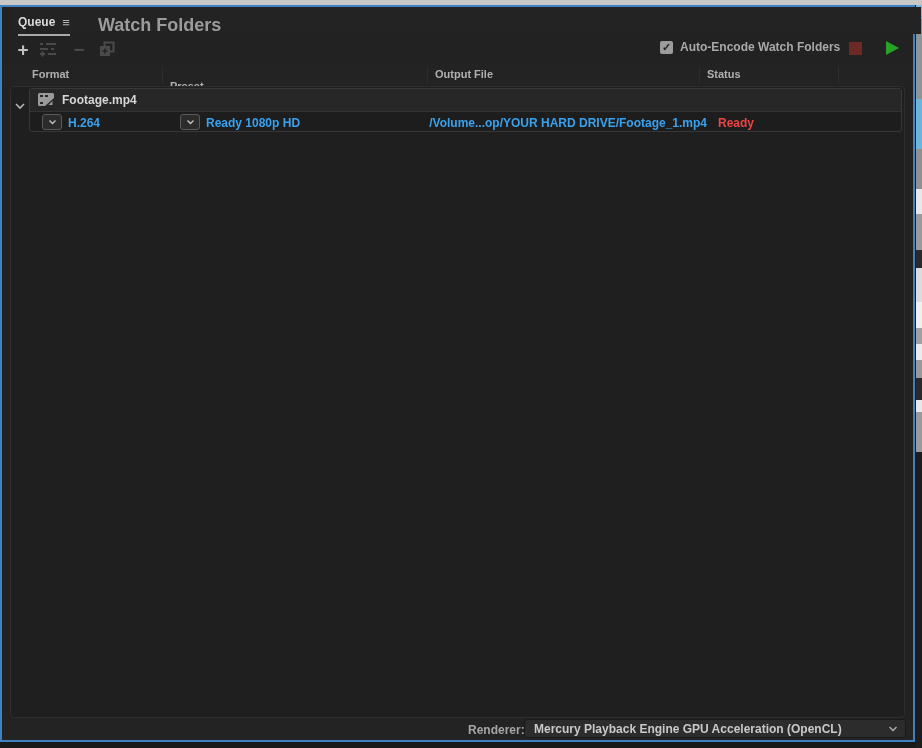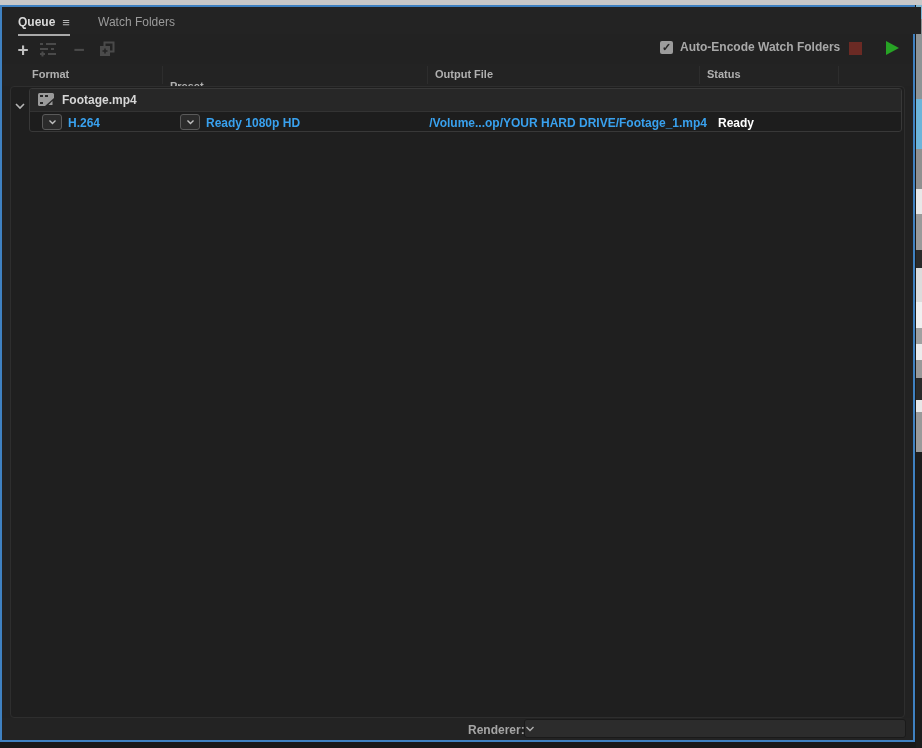--- a/index.html
+++ b/index.html
@@ -16,21 +16,21 @@
   
   .panel{position:absolute;left:0;top:5px;width:915px;height:737px;box-sizing:border-box;
          border:2px solid #3f81c1;background:#222222;}
 
   
   .tabbar{position:absolute;left:0;top:0;width:100%;height:27px;background:#232323;margin-left:8px;}
   .tab-queue{position:absolute;left:8px;top:5px;height:20px;display:flex;align-items:center;gap:7px;
              color:#dadada;font-size:12px;font-weight:700;}
   .tab-queue .underline{position:absolute;left:0;bottom:-4px;width:100%;height:2px;background:#a9a9a9;}
   .hamburger{color:#b5b5b5;font-size:13px;font-weight:400;line-height:1;}
-  .tab-watch{position:absolute;left:88px;top:8px;color:#9b9b9b;font-size:12px;font-weight:400;}
+  .tab-watch{position:absolute;left:88px;top:8px;color:#9b9b9b;font-size:18px;font-weight:700;}
 
   
   .toolbar{position:absolute;left:0;top:27px;width:100%;height:30px;}
   .tb-icon{position:absolute;top:4px;width:22px;height:22px;display:flex;align-items:center;justify-content:center;}
   .glyph-plus{color:#c0c0c0;font-size:19px;font-weight:700;line-height:1;}
   .glyph-minus{color:#4a4a4a;font-size:19px;font-weight:700;line-height:1;}
   .auto-encode{position:absolute;left:658px;top:6px;display:flex;align-items:center;gap:7px;}
   .checkbox{width:13px;height:13px;background:#9c9c9c;border-radius:2px;display:flex;
             align-items:center;justify-content:center;color:#262626;font-size:11px;font-weight:700;line-height:1;}
   .auto-encode-label{color:#a8a8a8;font-size:12px;font-weight:700;}
@@ -52,21 +52,21 @@
   .group-head{height:22px;background:#272727;border-bottom:1px solid #333333;
               display:flex;align-items:center;gap:7px;padding-left:8px;}
   .source-name{color:#d6d6d6;font-size:12px;font-weight:700;}
   .outrow{position:relative;height:21px;}
   .dd-btn{position:absolute;top:2px;width:20px;height:16px;box-sizing:border-box;border:1px solid #5a5a5a;
           border-radius:3px;background:#2b2b2b;display:flex;align-items:center;justify-content:center;}
   .dd1{left:12px;} .dd2{left:150px;}
   .blue{color:#39a1ee;font-size:12px;font-weight:700;position:absolute;top:4px;}
   .fmt{left:38px;} .preset{left:176px;}
   .outfile{left:auto;right:194px;} 
-  .status-ready{position:absolute;left:688px;top:4px;color:#ffffff;font-size:12px;font-weight:700;text-align:center;}
+  .status-ready{position:absolute;left:688px;top:4px;color:#ef4444;font-size:12px;font-weight:700;text-align:center;}
 
   
   .footer{position:absolute;left:0;top:711px;width:100%;height:22px;background:#232323;}
   .renderer-label{position:absolute;left:466px;top:5px;color:#a5a5a5;font-size:12px;font-weight:700;}
   .renderer-dd{position:absolute;left:522px;top:1px;width:382px;height:19px;box-sizing:border-box;
                background:#2c2c2c;border:1px solid #1a1a1a;border-radius:3px;
                display:flex;align-items:center;}
   .renderer-value{color:#c9c9c9;font-size:12px;font-weight:700;padding-left:9px;flex:1;
                   white-space:nowrap;overflow:hidden;}
   .renderer-chevron{margin-right:7px;display:flex;align-items:center;}
@@ -193,20 +193,21 @@
         <span class="blue preset">Ready 1080p HD</span>
         <span class="blue outfile">/Volume...op/YOUR HARD DRIVE/Footage_1.mp4</span>
         <span class="status-ready">Ready</span>
       </div>
     </div>
   </div>
 
   <div class="footer">
     <span class="renderer-label">Renderer:</span>
     <div class="renderer-dd">
+      <span class="renderer-value">Mercury Playback Engine GPU Acceleration (OpenCL)</span>
       <span class="renderer-chevron">
         <svg width="10" height="6" viewBox="0 0 10 6">
           <polyline points="1.5,1 5,4.5 8.5,1" fill="none" stroke="#b0b0b0" stroke-width="1.4"></polyline>
         </svg>
       </span>
     </div>
   </div>
 
 </div>
 

